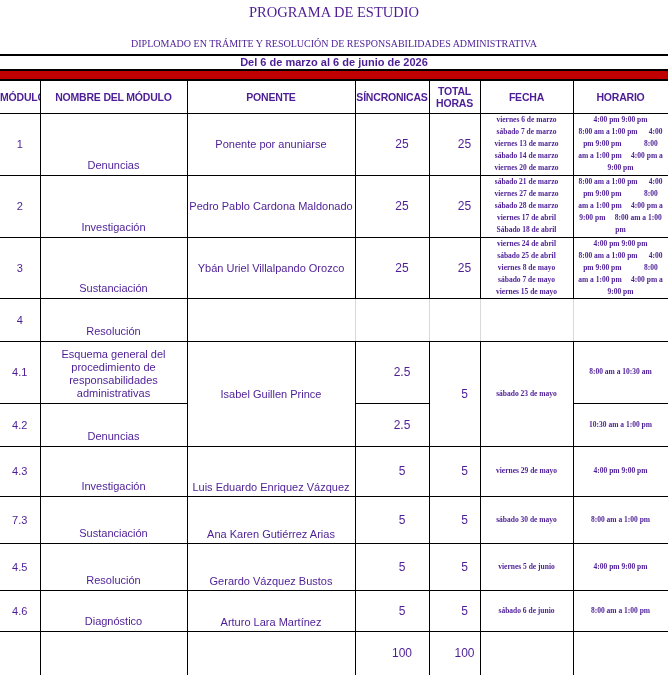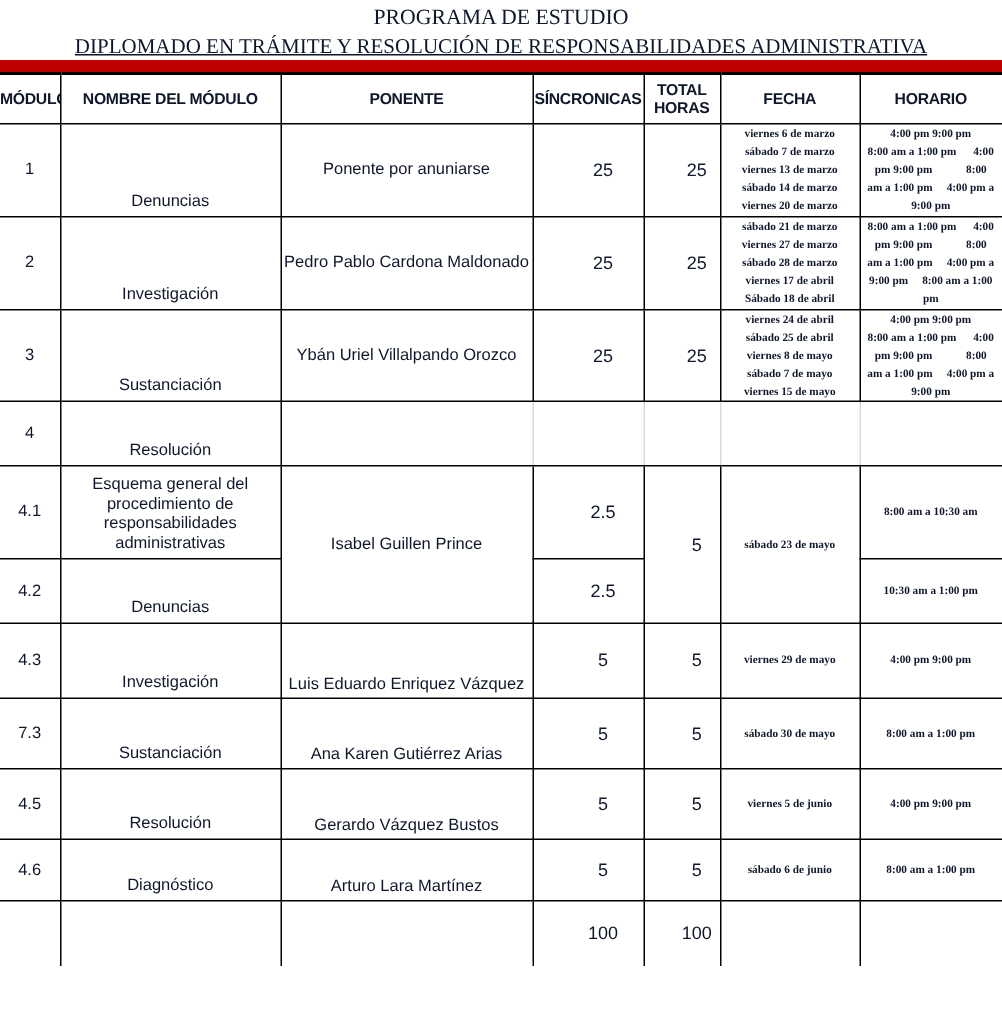--- a/index.html
+++ b/index.html
@@ -4,26 +4,26 @@
 <style>
   * { margin: 0; padding: 0; box-sizing: border-box; }
   html, body { background: #ffffff; }
   .page {
     position: relative;
     width: 668px;
     height: 677px;
     background: #ffffff;
     overflow: hidden;
     font-family: "Liberation Sans", sans-serif;
-    color: #0f172a;
+    color: #4c1d95;
   }
   
   .titles { text-align: center; font-family: "Liberation Serif", serif; }
   .title-line1 { font-size: 14.5px; padding-top: 4px; line-height: 17px; }
-  .title-line2 { font-size: 14px; margin-top: 2px; line-height: 17px; text-decoration: underline; }
+  .title-line2 { font-size: 10px; margin-top: 14px; line-height: 17px; }
   .title-line3 { font-size: 14.5px; margin-top: 4px; line-height: 16px; }
   
   .dateband {
     margin-top: 2px;
     border-top: 2px solid #000;
     border-bottom: 2px solid #000;
     text-align: center;
     font-size: 11px;
     font-weight: bold;
     line-height: 13px;
@@ -76,20 +76,21 @@
 </head>
 <body>
 
 <div class="page">
 
   <div class="titles">
     <div class="title-line1">PROGRAMA DE ESTUDIO</div>
     <div class="title-line2">DIPLOMADO EN TRÁMITE Y RESOLUCIÓN DE RESPONSABILIDADES ADMINISTRATIVA</div>
   </div>
 
+  <div class="dateband">Del 6 de marzo al 6 de junio de 2026</div>
   <div class="redbar" style="background: rgb(192, 0, 0);"></div>
 
   <table>
     <colgroup>
       <col style="width:40px">
         <col style="width:147px">
         <col style="width:168px">
       <col style="width:74px">
         <col style="width:51px">
         <col style="width:93px">

